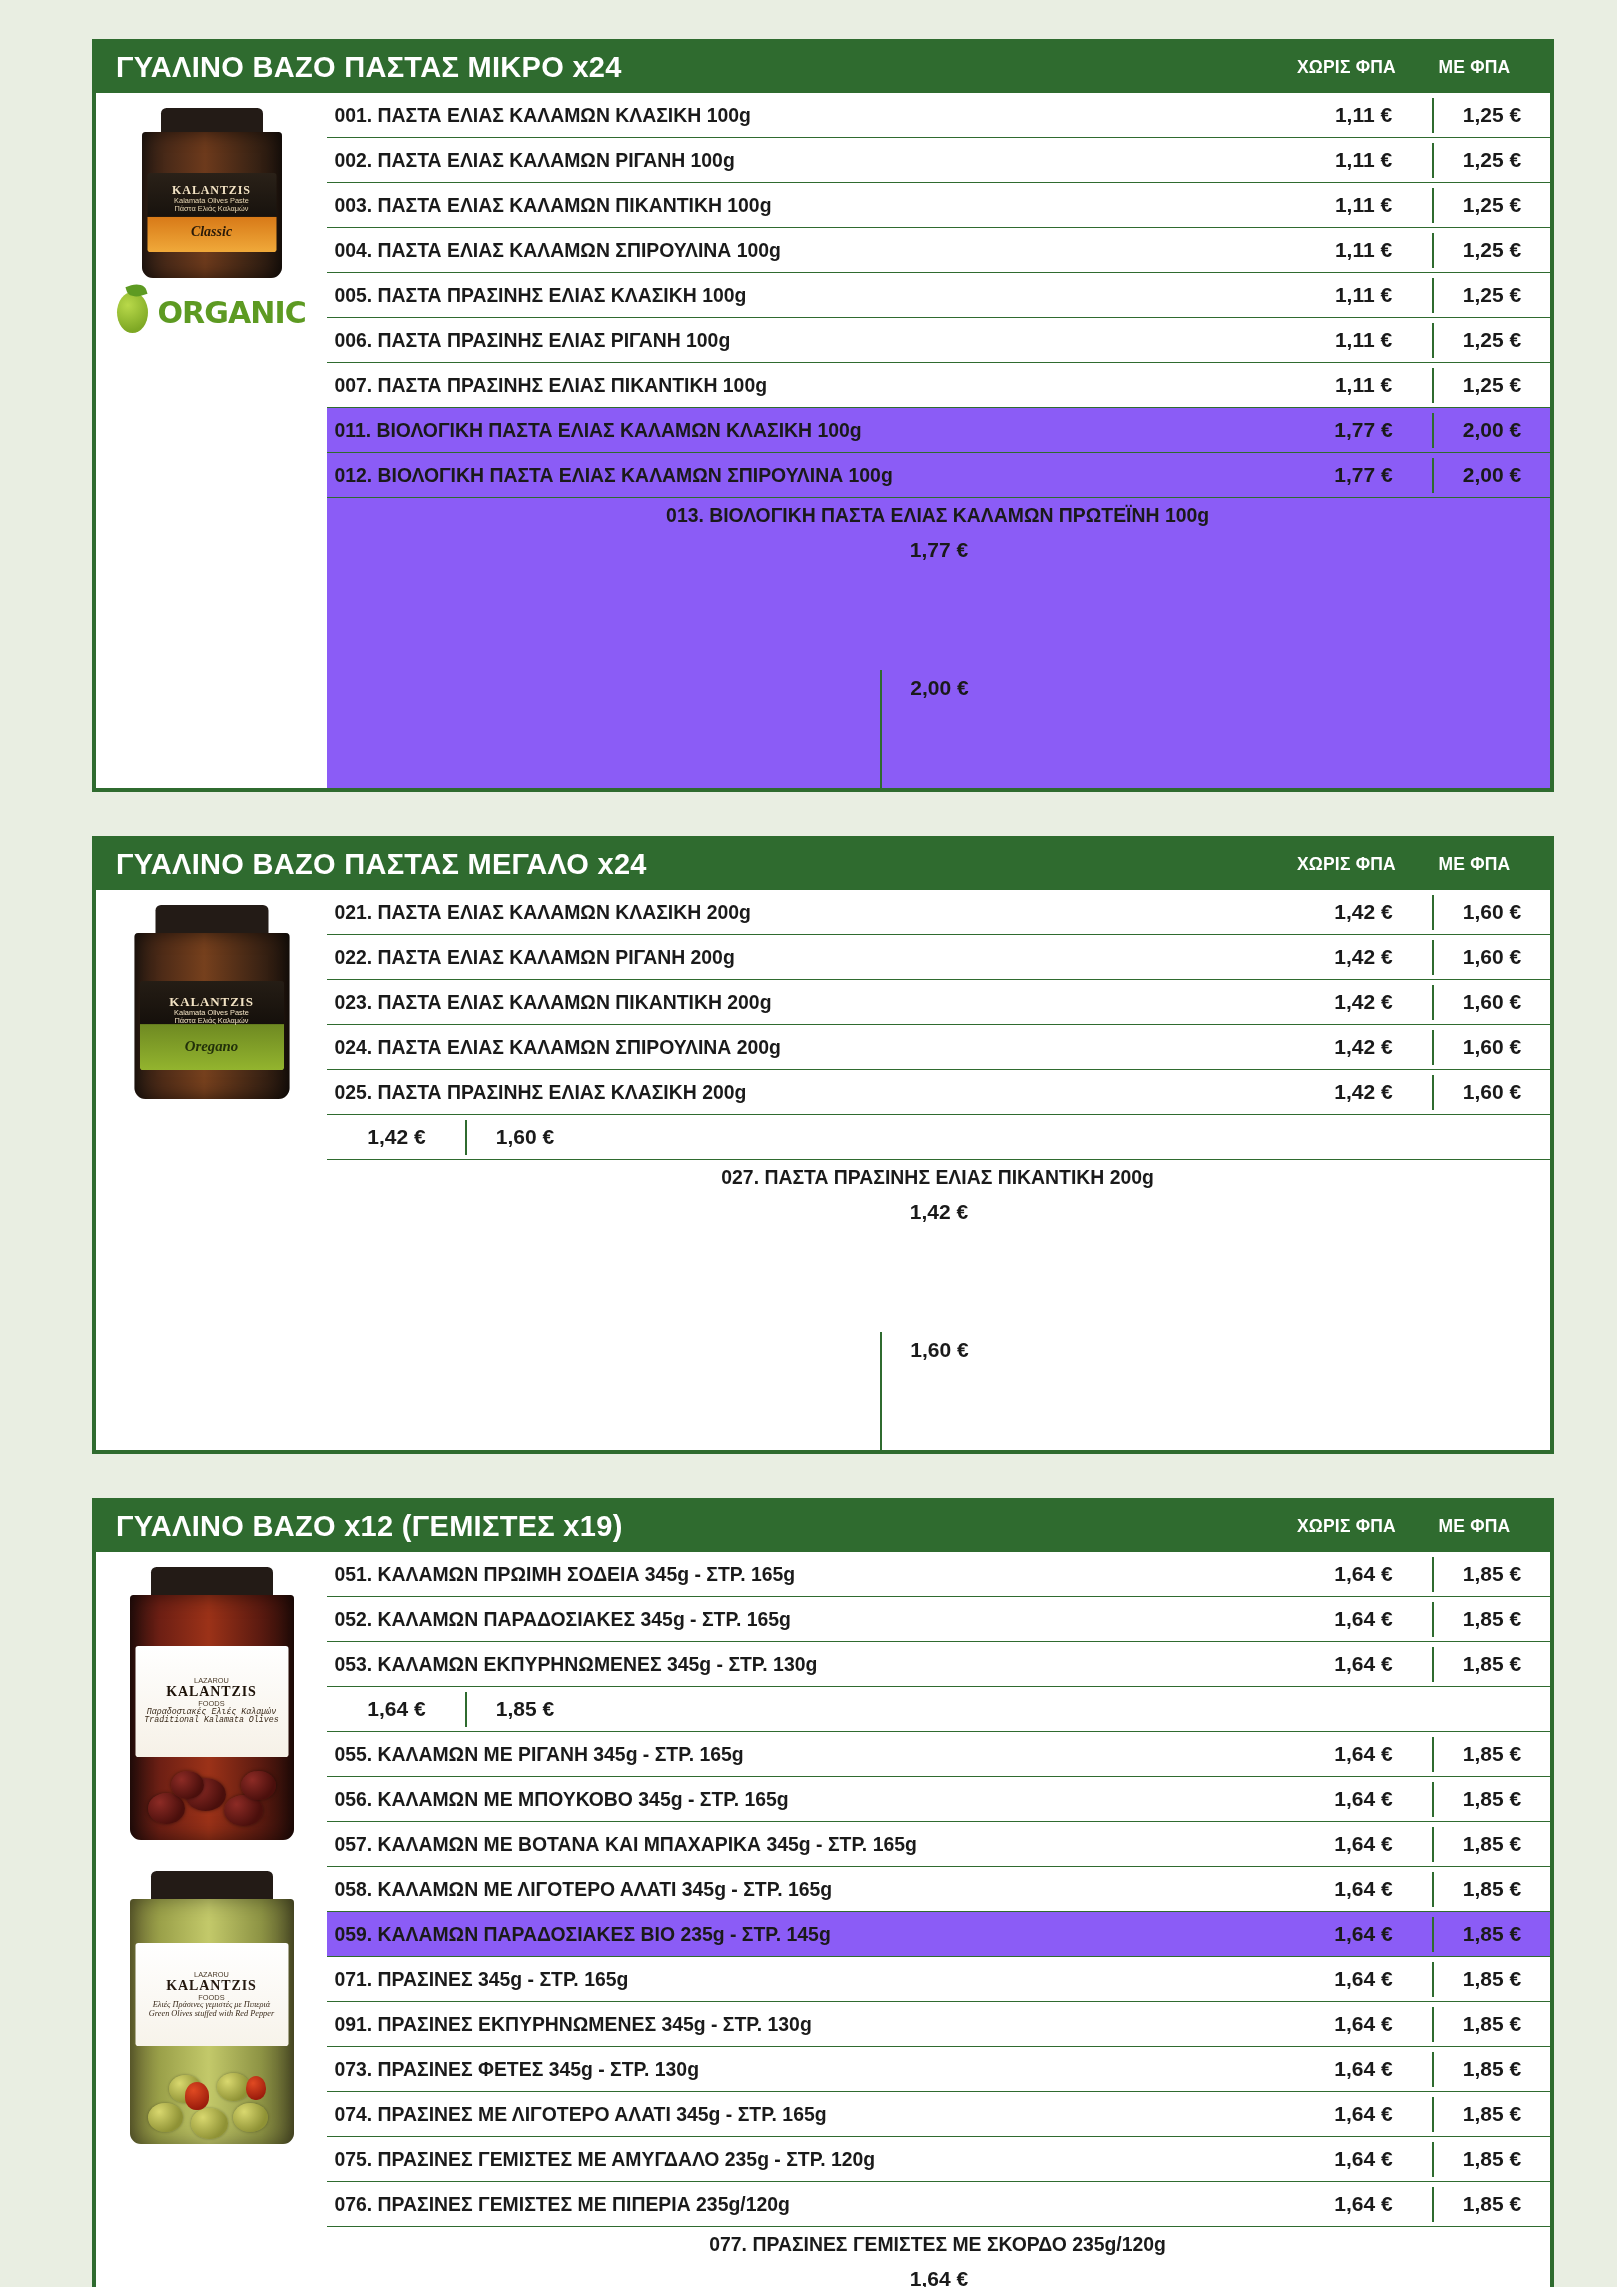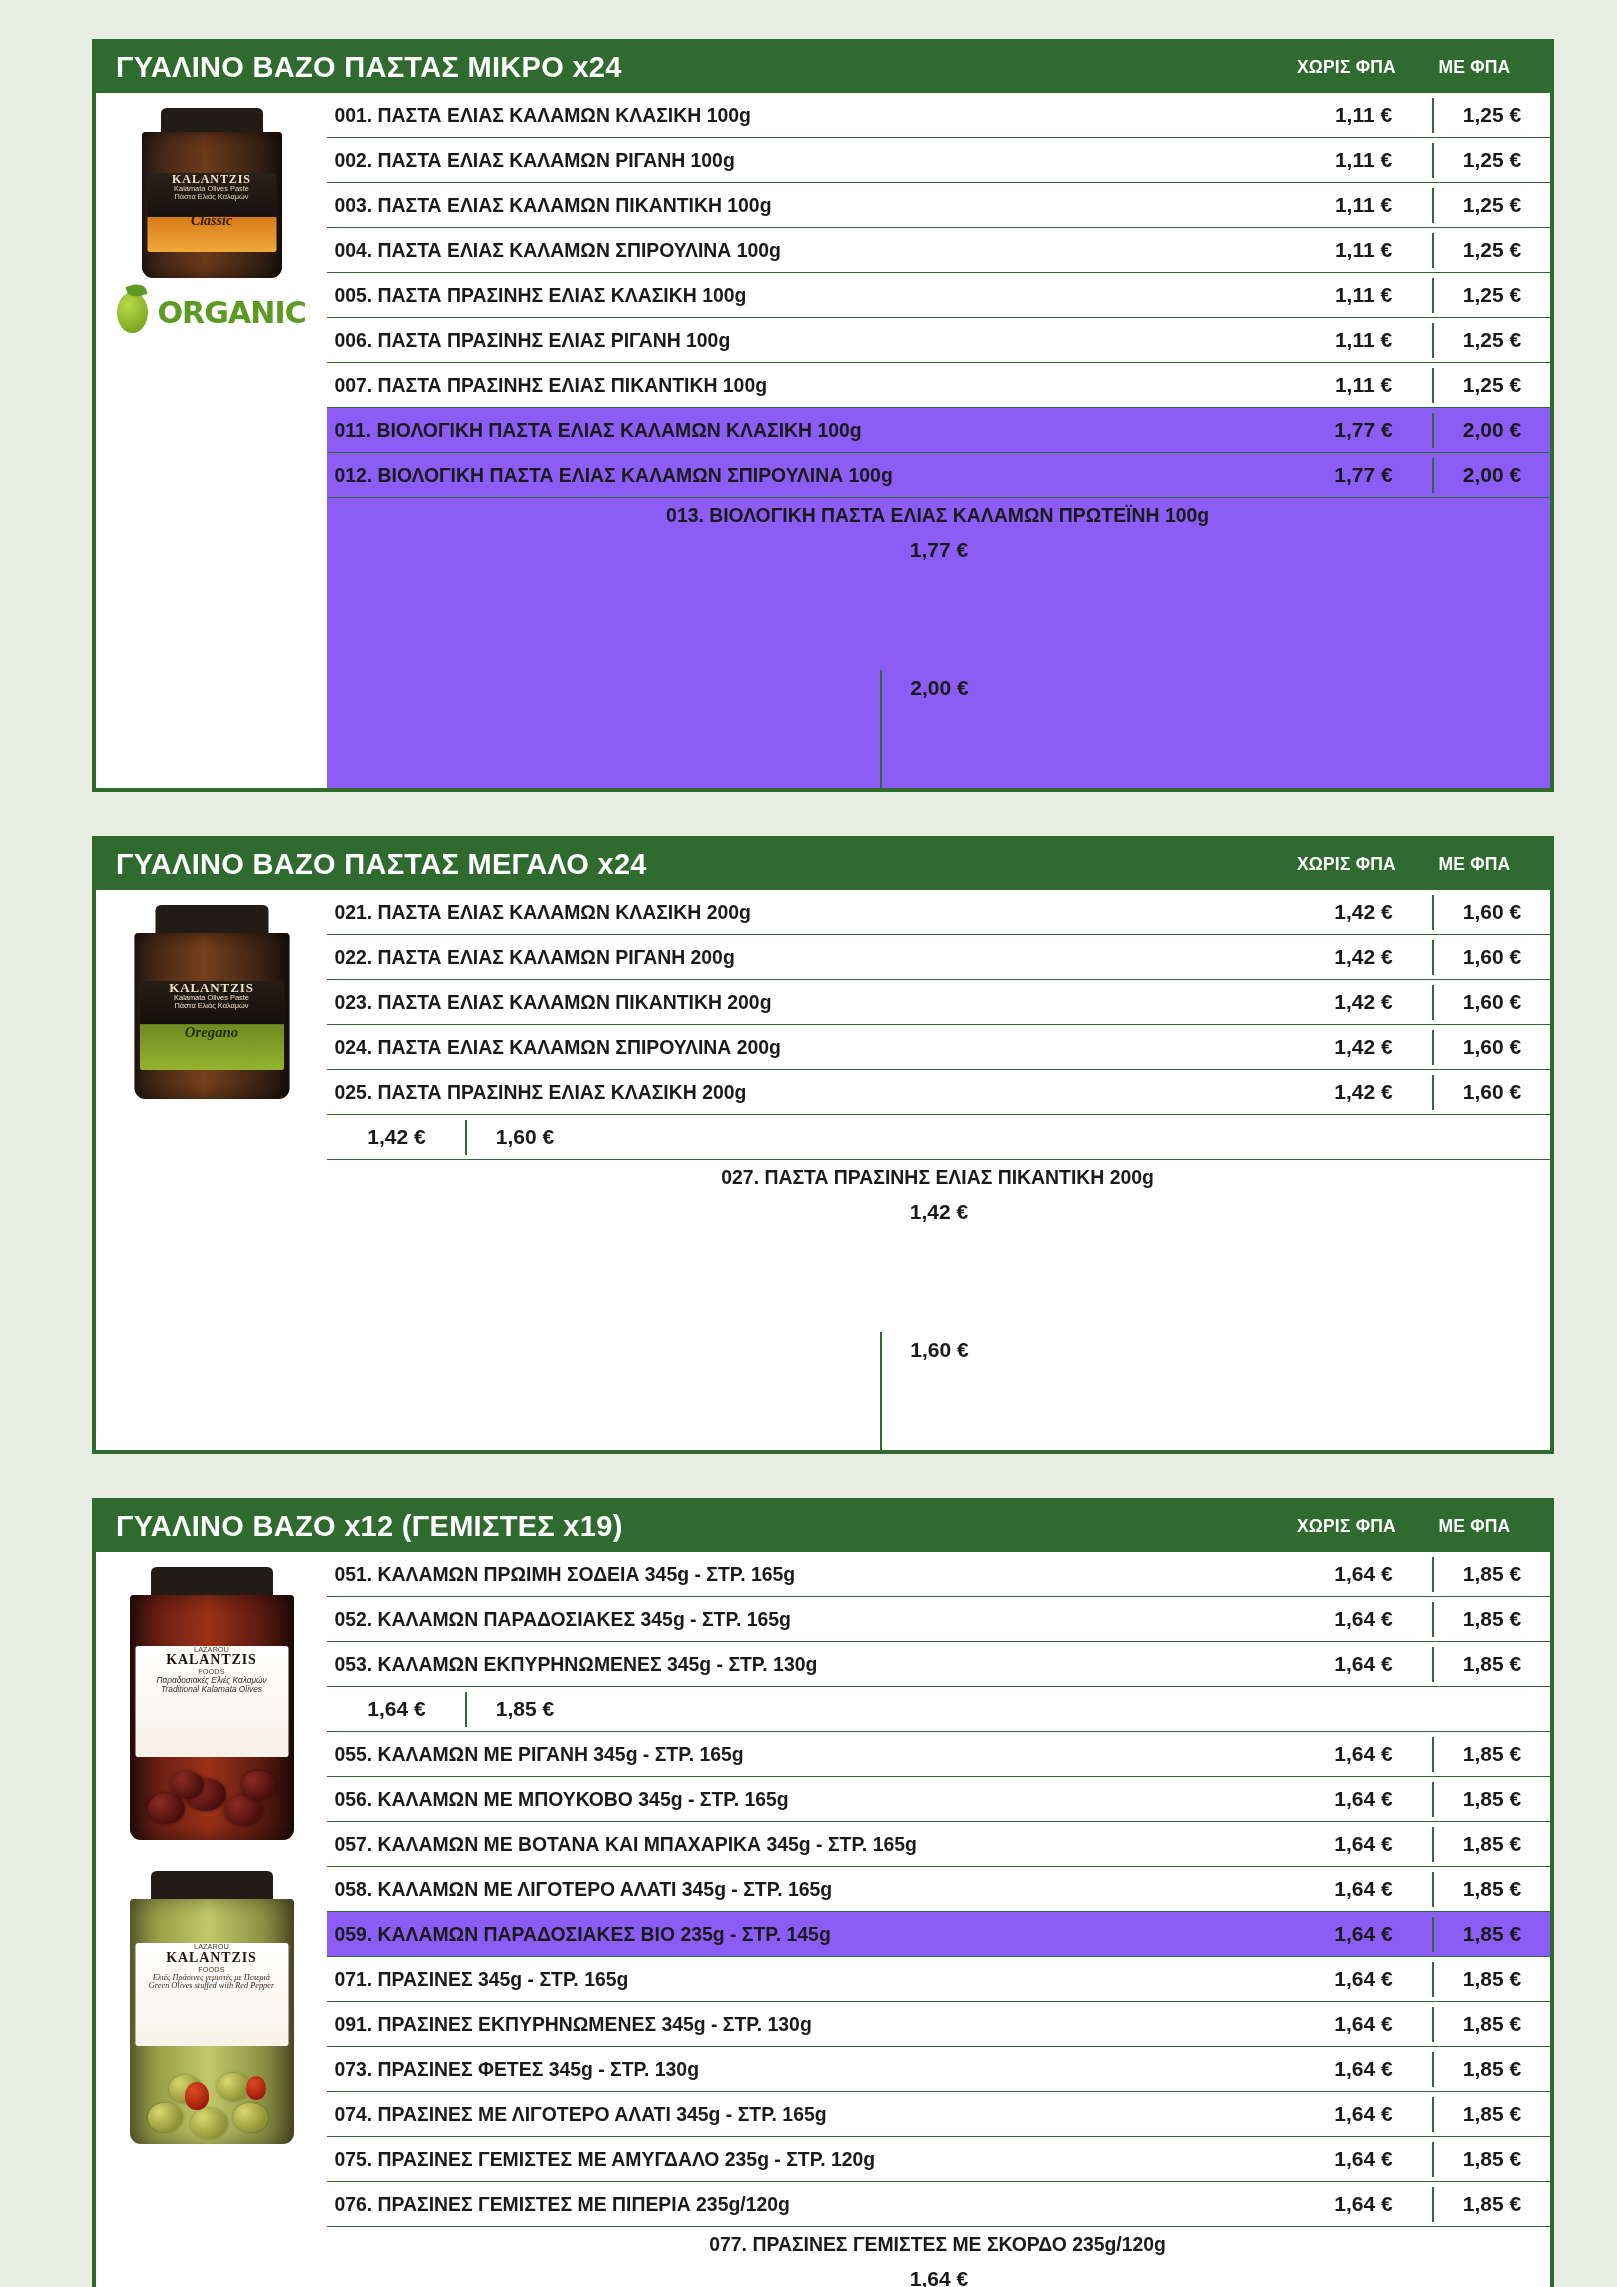--- a/index.html
+++ b/index.html
@@ -105,21 +105,21 @@
     background: #231b16;
   }
   .jar .body {
     position: absolute; left: 50%; transform: translateX(-50%);
     border-radius: 3.7px 3.7px 11px 11px;
     overflow: hidden;
   }
   .jar .label {
     position: absolute; left: 50%; transform: translateX(-50%);
     border-radius: 2.8px;
-    display: flex; flex-direction: column; align-items: center; 
+    display: flex; flex-direction: column; align-items: center; justify-content: center;
     text-align: center;
     line-height: 1.05;
   }
   .brand {
     font-family: "Liberation Serif", serif;
     font-weight: bold;
     letter-spacing: 0.9px;
   }
 
   
@@ -172,21 +172,21 @@
     background: linear-gradient(90deg,#2b0f0c 0%, #6d1f14 18%, #9c3218 48%, #5a1a10 80%, #250c08 100%);
     box-shadow: inset 0 0 20px rgba(0,0,0,.55);
   }
   .jar-tall .label {
     top: 79px; width: 153px; height: 111px;
     background: linear-gradient(180deg,#ffffff 0%, #f6f1e7 100%);
     color: #24180f;
   }
   .jar-tall .label .brand { font-size: 14px; color: #1d1208; }
   .jar-tall .label .sub { font-size: 7.4px; color:#4a3a28; }
-  .jar-tall .label .variety { font-size: 8.3px; color:#3a2a1a; font-family:Liberation Sans, sans-serif; font-style: italic; }
+  .jar-tall .label .variety { font-size: 8.3px; color:#3a2a1a; font-family:Liberation Mono, monospace; font-style: italic; }
   .olives {
     position: absolute; left: 50%; transform: translateX(-50%);
     bottom: 5.5px; width: 138px; height: 65px;
   }
   .olive {
     position: absolute; border-radius: 50%;
     background: radial-gradient(circle at 32% 30%, #8d2b25, #4a0f0c 70%);
     box-shadow: 0 0 3.7px rgba(0,0,0,.5);
   }
 

